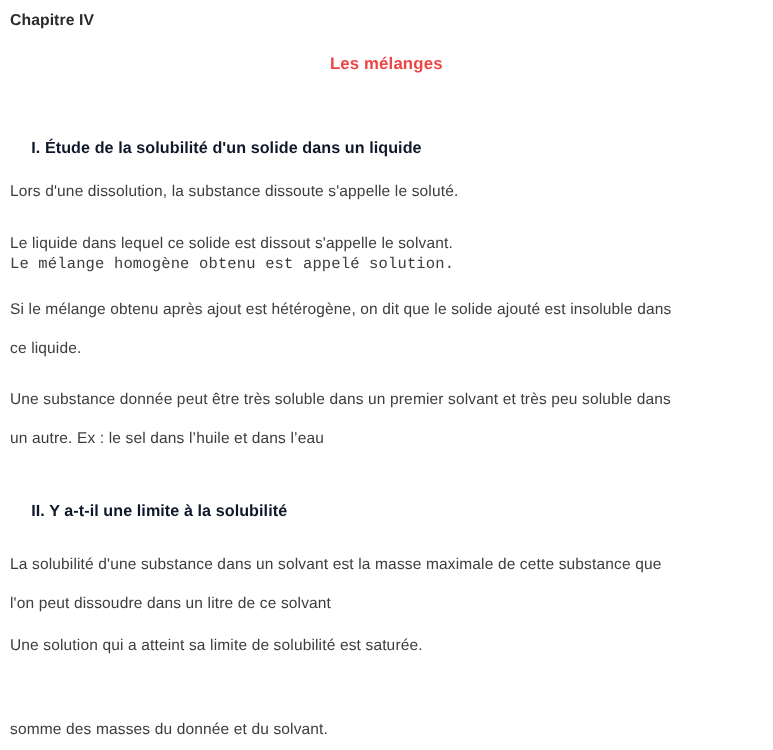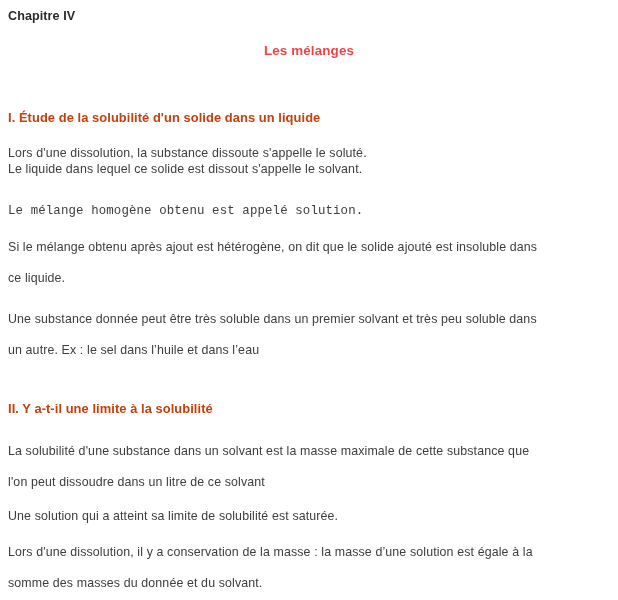--- a/index.html
+++ b/index.html
@@ -46,32 +46,32 @@
     left: 0;
     width: 618px;
     text-align: center;
     font-size: 13.4px;
     font-weight: bold;
     color: #ef4444;
     letter-spacing: 0.01em;
   }
   .heading {
     position: absolute;
-    left: 8px;
+    left: 25px;
     font-size: 12.9px;
     font-weight: bold;
-    color: #c2410c;
+    color: #0f172a;
     white-space: nowrap;
     letter-spacing: 0.005em;
   }
   #h1 { top: 110px; }
   #h2 { top: 401px; }
 
   #p1  { top: 146px; }
-  #p2  { top: 162px; }
+  #p2  { top: 187px; }
   #p3  { top: 204px; font-family: Liberation Mono, monospace; }
   #p4a { top: 240px; }
   #p4b { top: 271px; }
   #p5a { top: 312px; }
   #p5b { top: 343px; }
 
   #p6a { top: 444px; }
   #p6b { top: 475px; }
   #p7  { top: 509px; }
   #p8a { top: 545px; }
@@ -103,17 +103,16 @@
   <div class="line" id="p5b">un autre. Ex : le sel dans l’huile et dans l’eau</div>
 
   <div class="heading" id="h2">II. Y a-t-il une limite à la solubilité</div>
 
   <div class="line" id="p6a">La solubilité d'une substance dans un solvant est la masse maximale de cette substance que</div>
 
   <div class="line" id="p6b">l'on peut dissoudre dans un litre de ce solvant</div>
 
   <div class="line" id="p7">Une solution qui a atteint sa limite de solubilité est saturée.</div>
 
-  <div class="line" id="p8a">Lors d'une dissolution, il y a conservation de la masse : la masse d’une solution est égale à la</div>
 
   <div class="line" id="p8b">somme des masses du donnée et du solvant.</div>
 
 </div>
 
 </body></html>

